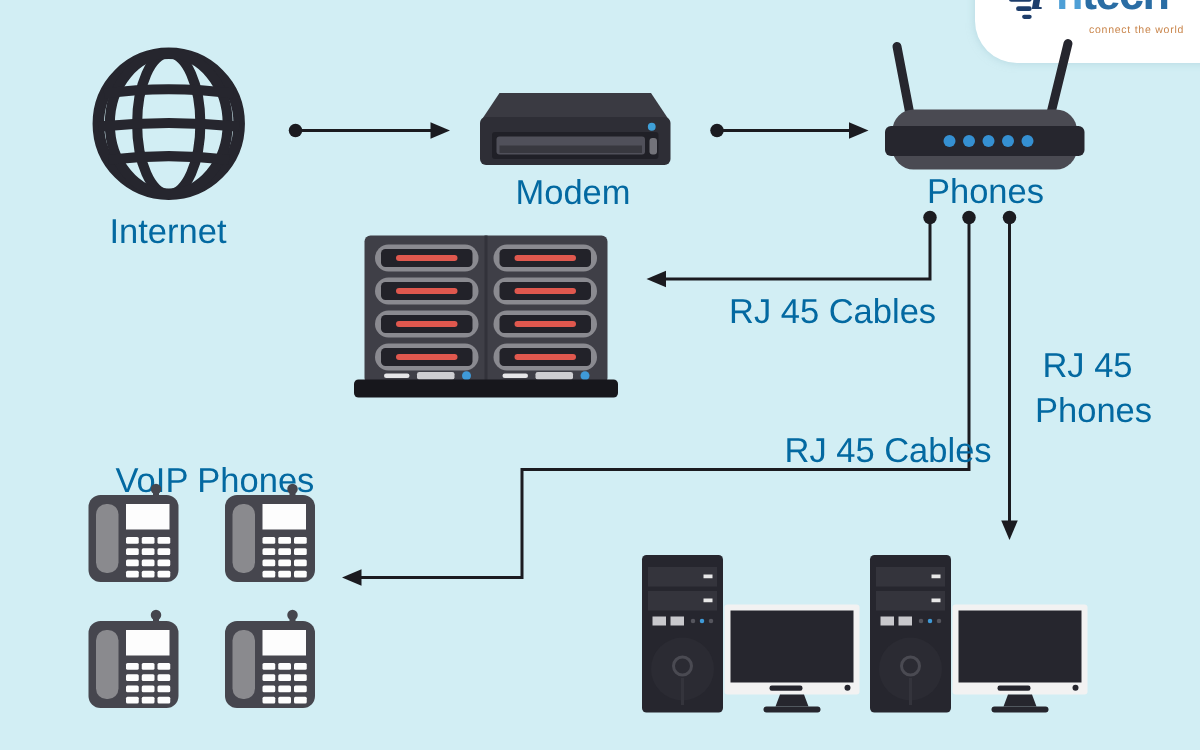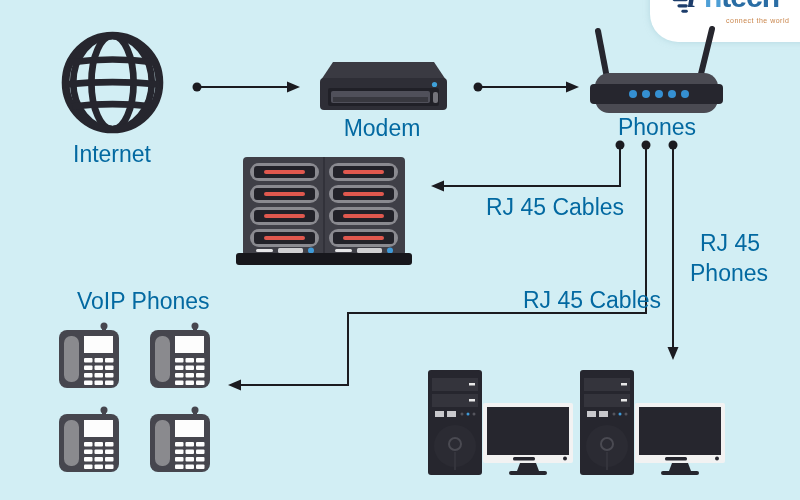--- a/index.html
+++ b/index.html
@@ -12,21 +12,21 @@
   }
   .abs{position:absolute;}
   .label{
     position:absolute;
     font-size:23px;
     color:#0369a1;
     text-align:center;
     white-space:nowrap;
     line-height:1.3;
   }
-  .label.left{text-align:right;}
+  .label.left{text-align:center;}
   #logo-box{
     position:absolute;
     left:650px;top:-14px;
     width:170px;height:56px;
     background:#ffffff;
     border-radius:0 0 0 28px;
     box-shadow:0 0 6px rgba(160,200,210,.6);
   }
   #logo-i{
     position:absolute;left:37px;top:-9px;
@@ -176,21 +176,21 @@
       <rect x="22" y="95" width="17" height="3" rx="1.5" fill="#e6e6e8"></rect>
       <rect x="44" y="94" width="25" height="5" rx="1.5" fill="#cfcfd2"></rect>
       <circle cx="77" cy="96.5" r="3" fill="#3f9ad8"></circle>
       <rect x="101" y="95" width="17" height="3" rx="1.5" fill="#e6e6e8"></rect>
       <rect x="123" y="94" width="25" height="5" rx="1.5" fill="#cfcfd2"></rect>
       <circle cx="156" cy="96.5" r="3" fill="#3f9ad8"></circle>
     </g>
     <rect x="2" y="99" width="176" height="12" rx="3" fill="#17171c"></rect>
   </svg>
 
-  <div class="label" style="left:77px;top:287px;width:120px">VoIP Phones</div>
+  <div class="label" style="left:77px;top:306px;width:120px">VoIP Phones</div>
 
   <svg class="abs" style="left:57px;top:322px" width="64" height="68" viewBox="0 0 64 68">
     <rect x="45" y="2" width="4" height="9" fill="#46464e"></rect>
       <circle cx="47" cy="4" r="3.5" fill="#46464e"></circle>
     <rect x="2" y="8" width="60" height="58" rx="8" fill="#46464e"></rect>
     <rect x="7" y="14" width="15" height="46" rx="7" fill="#8a8a8e"></rect>
     <rect x="27" y="14" width="29" height="17" fill="#fdfdfd"></rect>
     <g fill="#fdfdfd">
       <rect x="27" y="36" width="8.5" height="4.5" rx="1"></rect>
         <rect x="37.5" y="36" width="8.5" height="4.5" rx="1"></rect>

